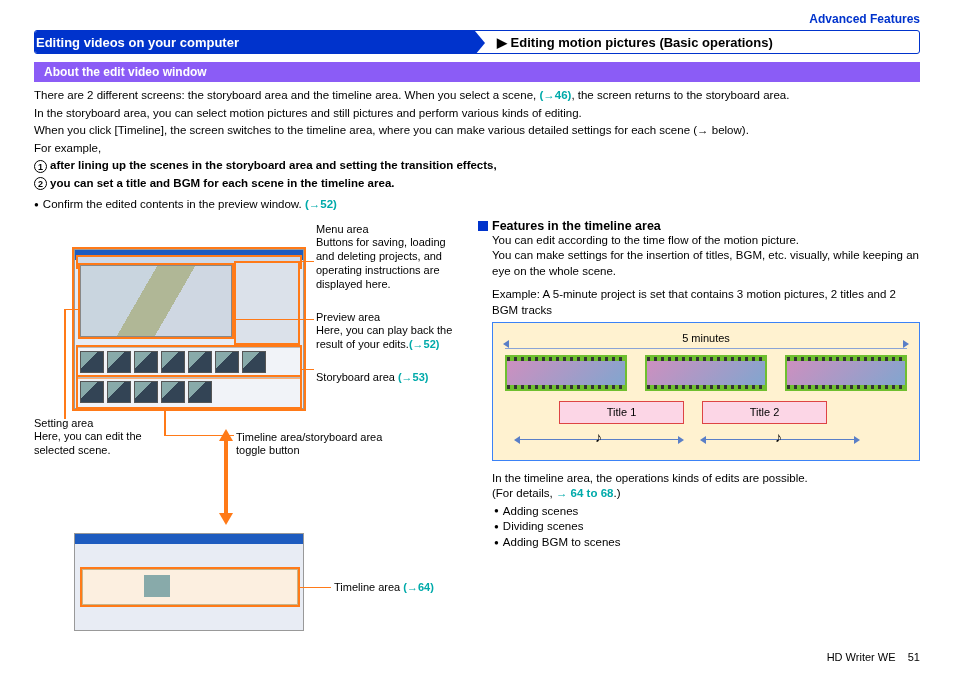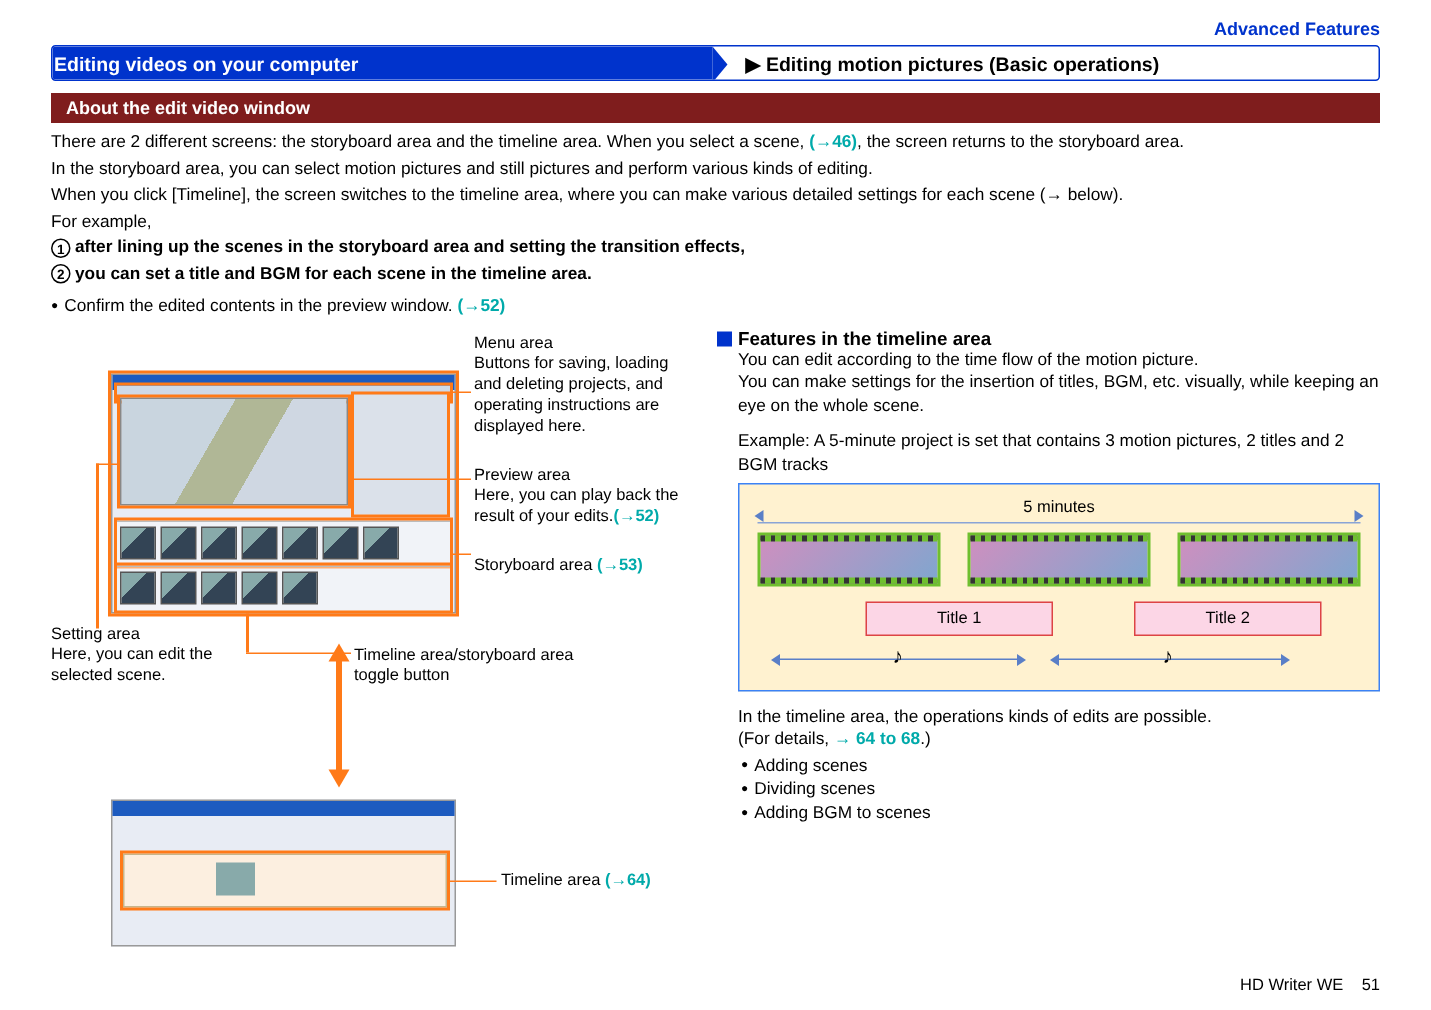--- a/index.html
+++ b/index.html
@@ -47,21 +47,21 @@
   .chapter-right {
     flex: 1;
     display: flex;
     align-items: center;
     color: #000;
     font-weight: bold;
     font-size: 13px;
     padding-left: 22px;
   }
   .section-bar {
-    background: #7f1d1d;
+    background: #8b5cf6;
     color: #fff;
     font-weight: bold;
     font-size: 12px;
     padding: 3px 10px;
     margin: 4px 0 6px 0;
   }
   .intro p { margin-bottom: 2px; line-height: 1.35; }
   .aqua { color: #00aaaa; font-weight: bold; }
   .circ { display:inline-block; width:13px; height:13px; border:1px solid #000; border-radius:50%; font-size:9px; text-align:center; line-height:12px; vertical-align:middle; margin-right:3px;}
   .boldline { font-weight: bold; }
@@ -100,21 +100,21 @@
   .example { margin:8px 0 4px 0;}
   .tl-box { background:#fff2d0; border:1px solid #3b82f6; padding:8px 12px 12px 12px; margin-top:4px;}
   .tl-top { border-bottom:1px solid #8aa4d6; color:#000; text-align:center; font-size:11px; position:relative; padding-bottom:2px; margin-bottom:6px;}
   .tl-top::before,.tl-top::after{content:'';position:absolute;top:50%;width:0;height:0;border-top:4px solid transparent;border-bottom:4px solid transparent;}
   .tl-top::before{left:-2px;border-right:6px solid #5a7fc7;}
   .tl-top::after{right:-2px;border-left:6px solid #5a7fc7;}
   .film-row{display:flex;gap:18px;justify-content:space-between;margin:4px 0 10px 0;}
   .film{flex:1;height:36px;border:2px solid #6fbf2f;background:linear-gradient(#333 0 3px,transparent 3px calc(100% - 3px),#333 calc(100% - 3px)),linear-gradient(135deg,#cf8fbf,#7fa6cf);position:relative;}
   .film::before,.film::after{content:'';position:absolute;left:0;right:0;height:4px;background:repeating-linear-gradient(90deg,#333 0 3px,#6fbf2f 3px 7px);}
   .film::before{top:0;} .film::after{bottom:0;}
-  .title-row{display:flex;gap:18px;margin-bottom:8px;}
+  .title-row{display:flex;margin-bottom:8px;}
   .title-box{border:1px solid #d44;background:#fcd6e6;color:#000;text-align:center;padding:3px 0;font-size:11px;width:125px;}
   .title-row .sp1{width:54px;} .title-row .sp2{width:18px;}
   .bgm-row{display:flex;justify-content:space-around;position:relative;height:16px;}
   .bgm-ar{position:absolute;top:7px;height:1px;background:#5a7fc7;}
   .bgm-ar.a1{left:14px;width:160px;} .bgm-ar.a2{left:200px;width:150px;}
   .bgm-ar::before,.bgm-ar::after{content:'';position:absolute;top:-3px;width:0;height:0;border-top:4px solid transparent;border-bottom:4px solid transparent;}
   .bgm-ar::before{left:-5px;border-right:6px solid #5a7fc7;}
   .bgm-ar::after{right:-5px;border-left:6px solid #5a7fc7;}
   .note{font-size:14px;}
   .post { margin-top:10px; line-height:1.35;}

